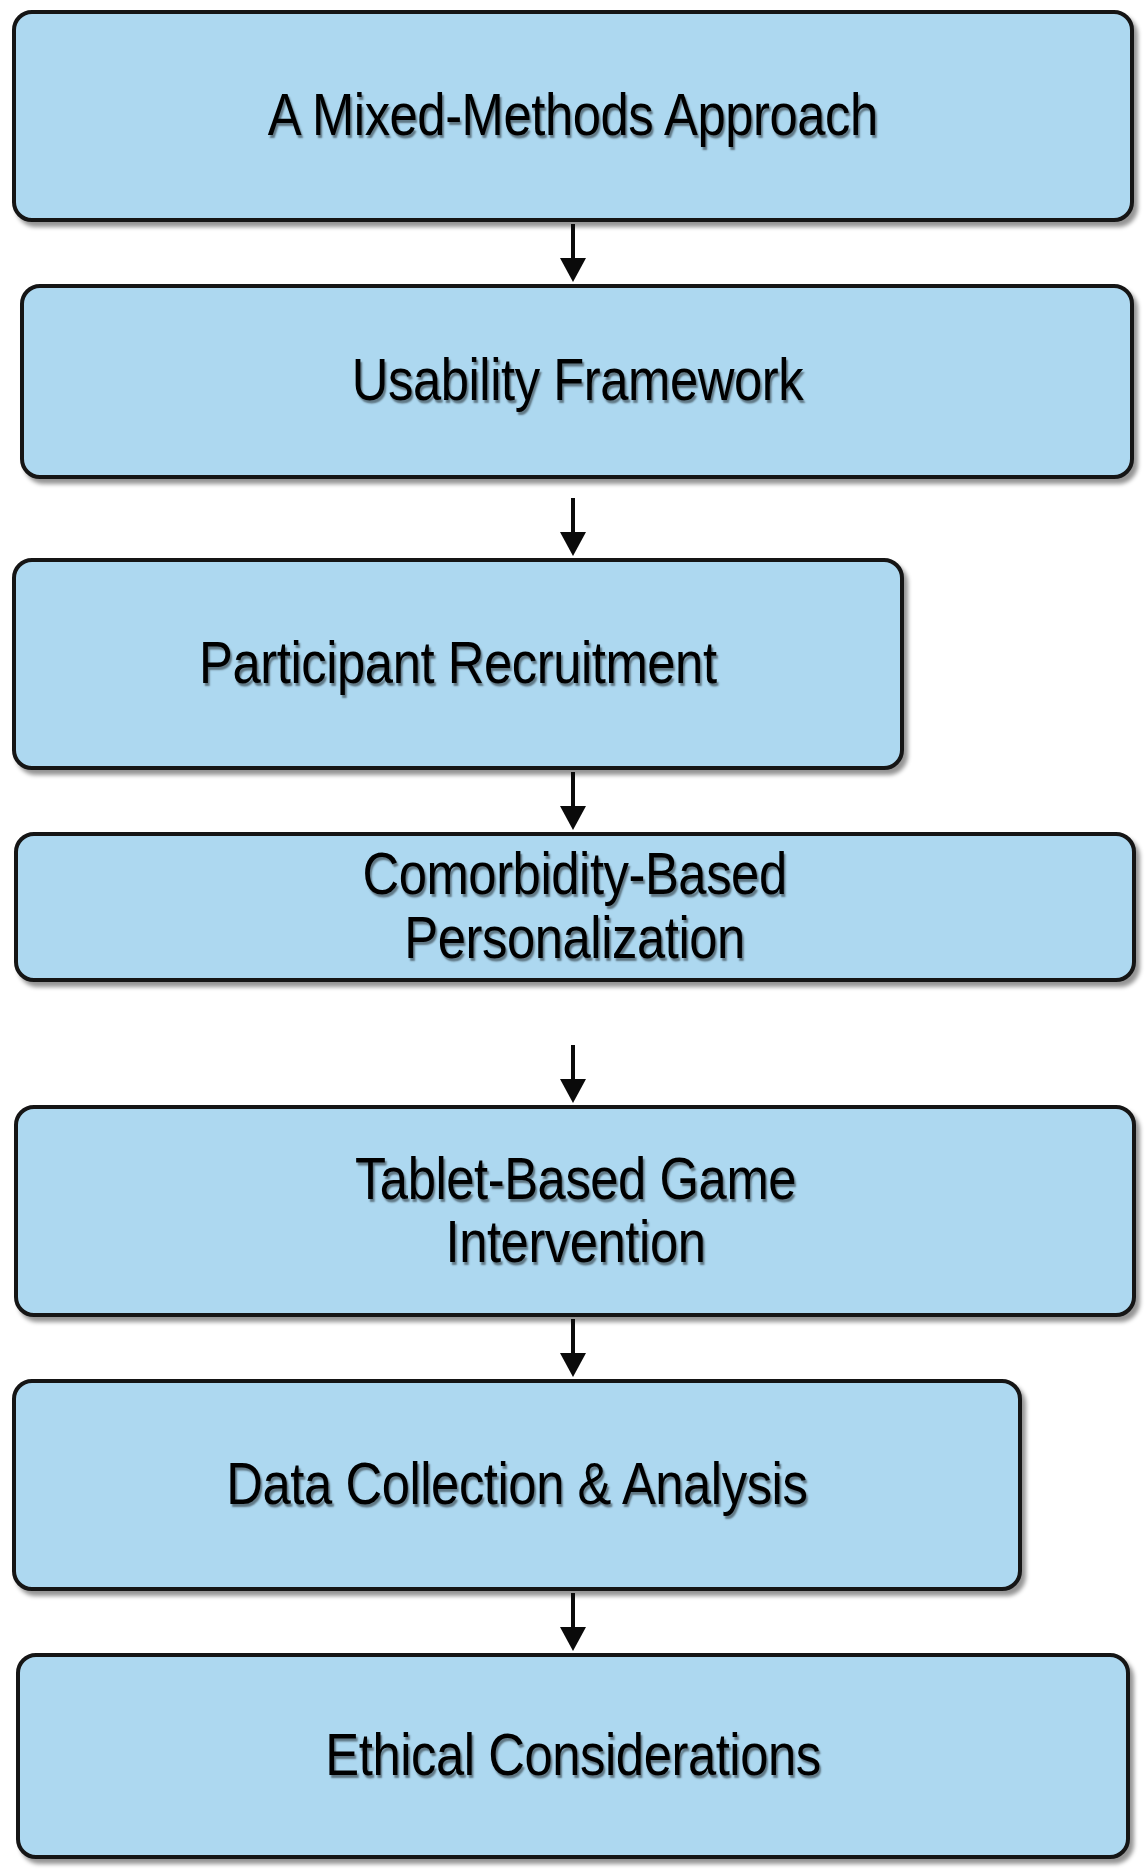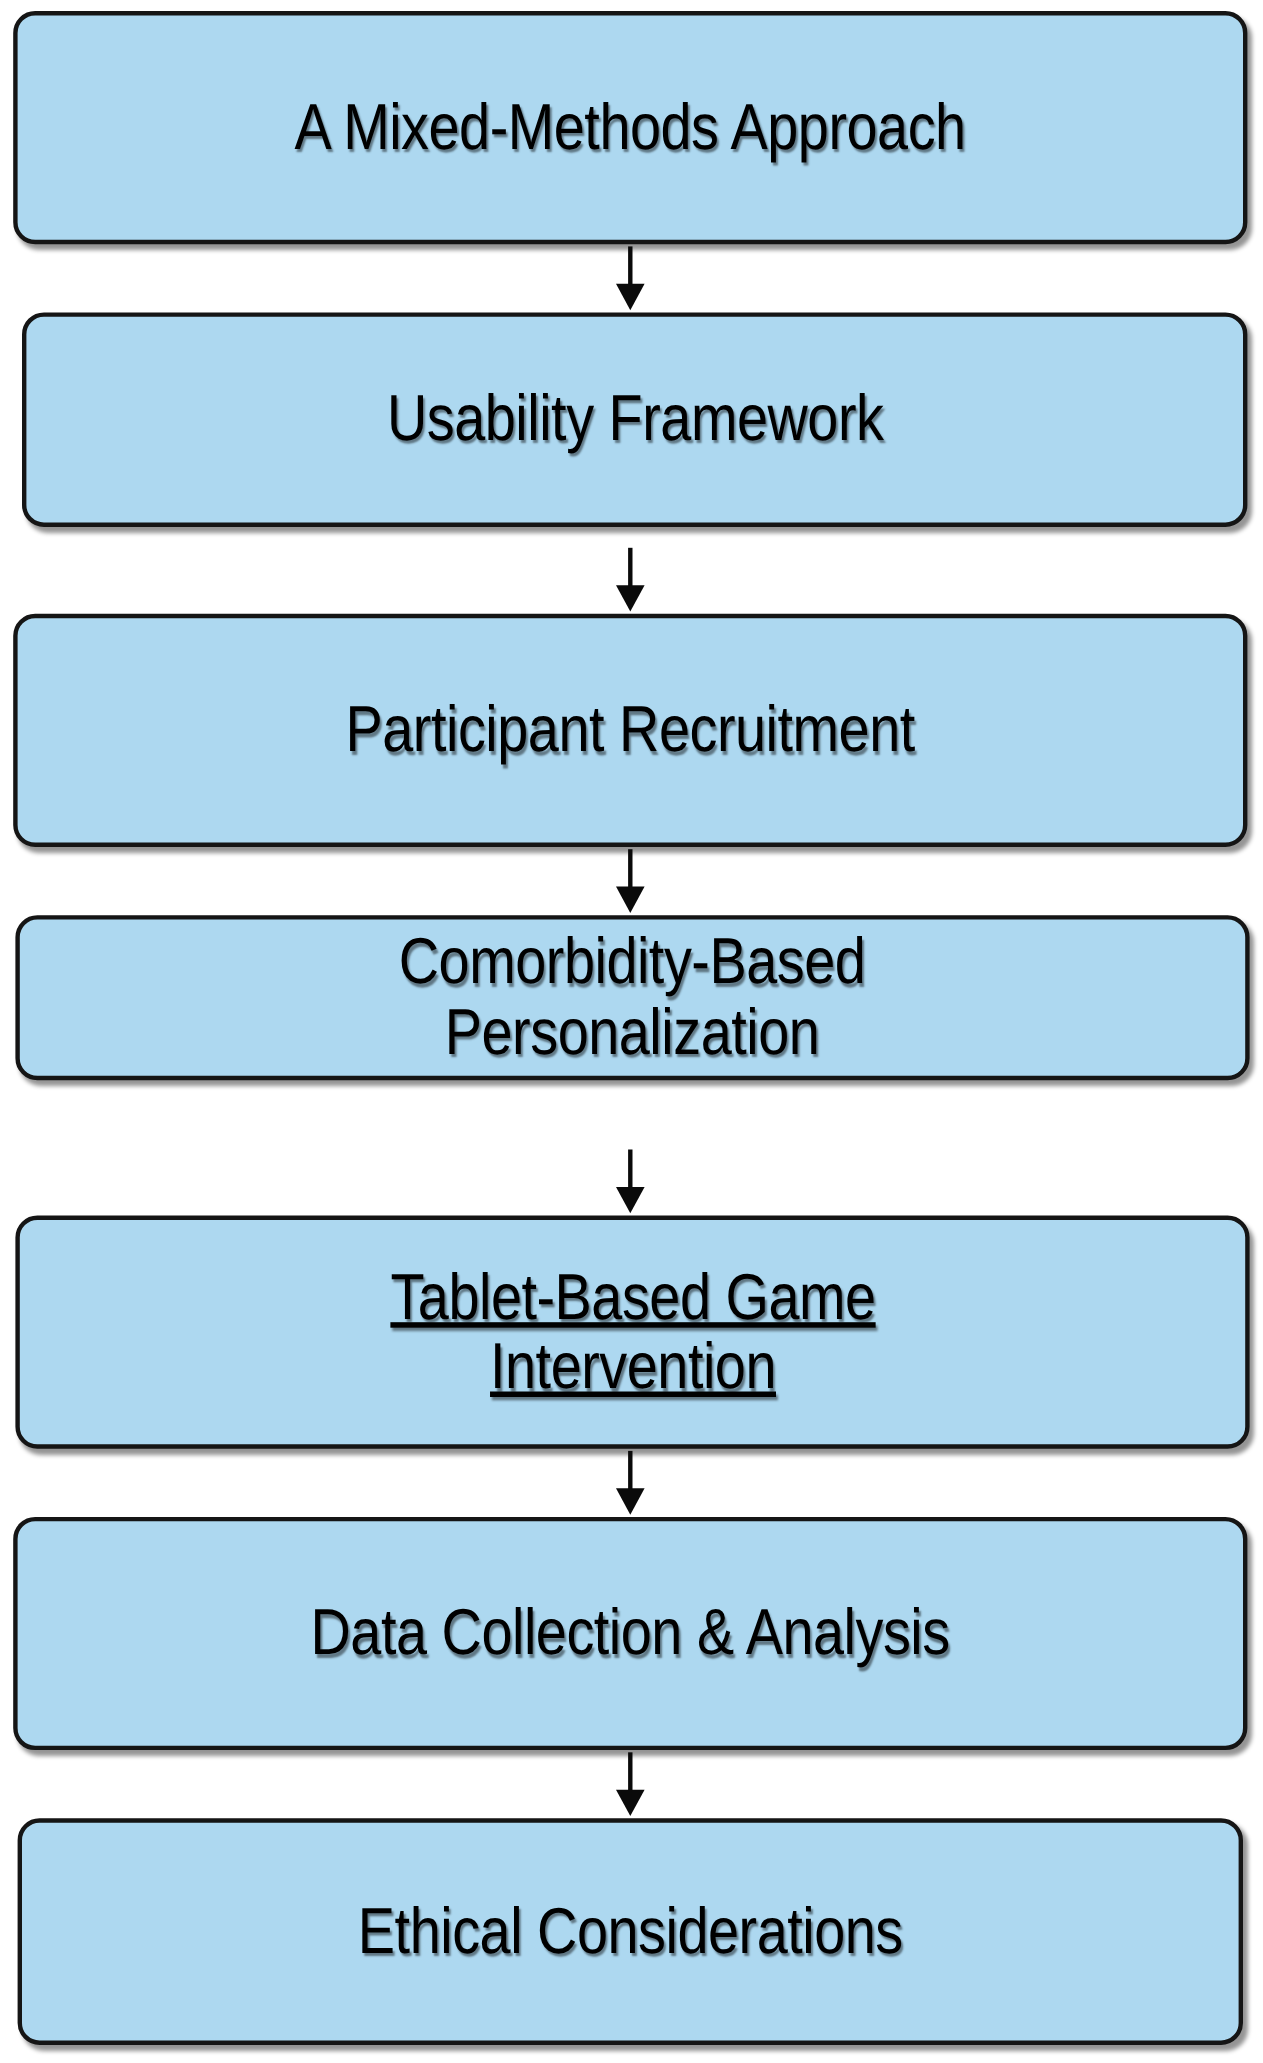--- a/index.html
+++ b/index.html
@@ -89,50 +89,50 @@
 
   <div class="node" style="left: 20px; top: 283.857px; width: 1114px; height: 195px;">
     <span class="node-label">Usability Framework</span>
   </div>
 
   <div class="edge" style="left: 573px; top: 497.714px; height: 58px;">
     <div class="edge-line" style="height: 40px;"></div>
     <div class="edge-head" style="top: 34px;"></div>
   </div>
 
-  <div class="node" style="left: 12px; top: 557.714px; width: 1122px; height: 211.857px;">
+  <div class="node" style="left: 12px; top: 557.714px; width: 892px; height: 211.857px;">
     <span class="node-label">Participant Recruitment</span>
   </div>
 
   <div class="edge" style="left: 573px; top: 771.571px; height: 58px;">
     <div class="edge-line" style="height: 40px;"></div>
     <div class="edge-head" style="top: 34px;"></div>
   </div>
 
   <div class="node" style="left: 14px; top: 831.571px; width: 1122px; height: 150px;">
     <span class="node-label">Comorbidity-Based
 Personalization</span>
   </div>
 
   <div class="edge" style="left: 573px; top: 1045.43px; height: 58px;">
     <div class="edge-line" style="height: 40px;"></div>
     <div class="edge-head" style="top: 34px;"></div>
   </div>
 
-  <div class="node" style="left: 14px; top: 1105.43px; width: 1122px; height: 211.857px; text-decoration: underline;">
+  <div class="node" style="left: 14px; top: 1105.43px; width: 1122px; height: 211.857px;">
     <span class="node-label">Tablet-Based Game
 Intervention</span>
   </div>
 
   <div class="edge" style="left: 573px; top: 1319.29px; height: 58px;">
     <div class="edge-line" style="height: 40px;"></div>
     <div class="edge-head" style="top: 34px;"></div>
   </div>
 
-  <div class="node" style="left: 12px; top: 1379.29px; width: 1122px; height: 211.857px;">
+  <div class="node" style="left: 12px; top: 1379.29px; width: 1010px; height: 211.857px;">
     <span class="node-label">Data Collection &amp; Analysis</span>
   </div>
 
   <div class="edge" style="left: 573px; top: 1593.14px; height: 58px;">
     <div class="edge-line" style="height: 40px;"></div>
     <div class="edge-head" style="top: 34px;"></div>
   </div>
 
   <div class="node" style="left: 16px; top: 1653.14px; width: 1114px; height: 206px;">
     <span class="node-label">Ethical Considerations</span>

